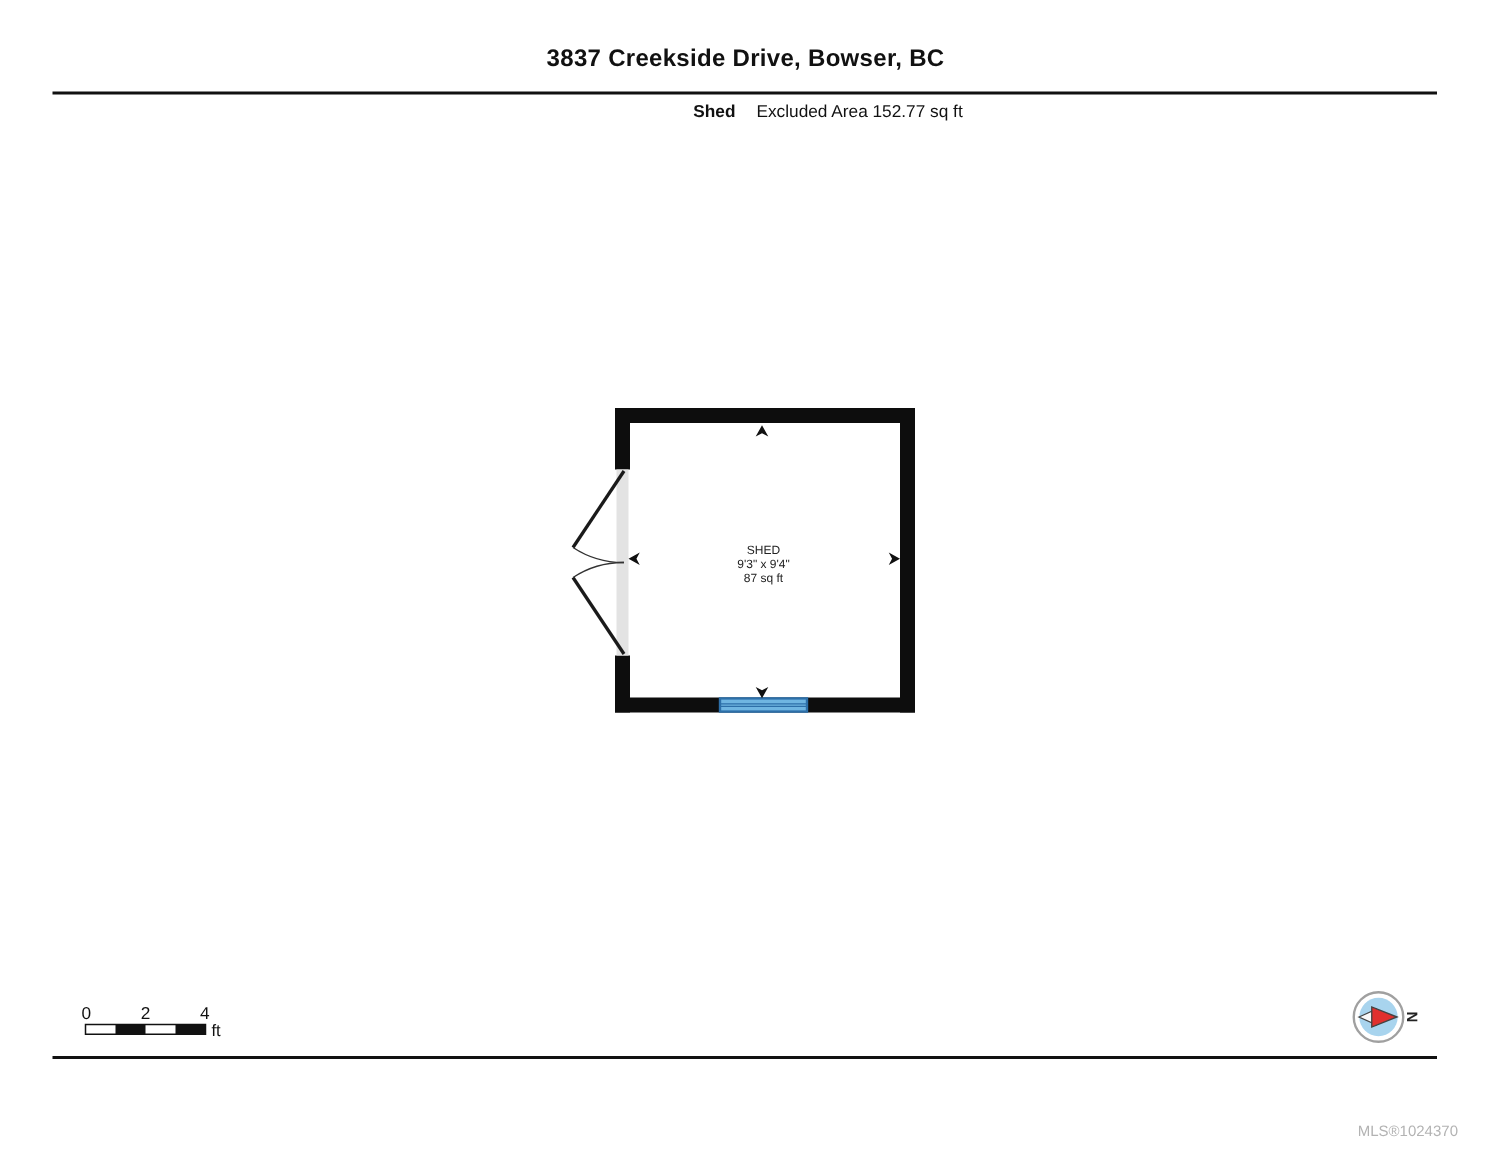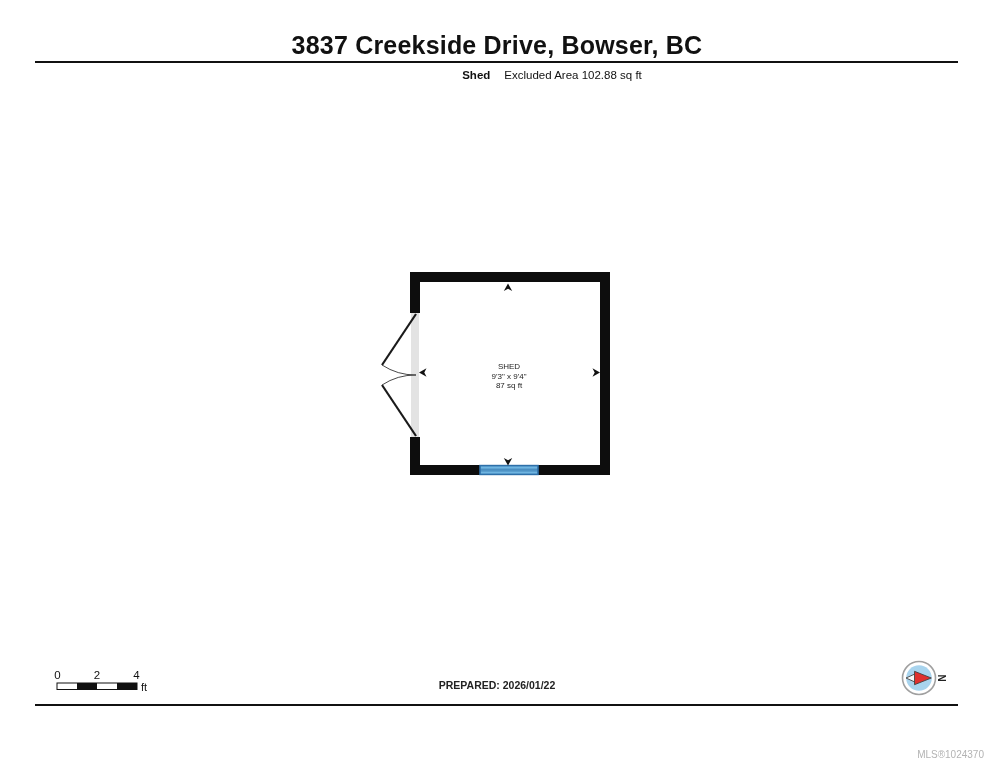--- a/index.html
+++ b/index.html
@@ -8,21 +8,21 @@
     width:994px;height:768px;
     background:#ffffff;
     font-family:"Liberation Sans", sans-serif;
     color:#000;
     overflow:hidden;
     margin:0 auto;
   }
   .title{
     position:absolute;top:31px;left:0;width:100%;
     text-align:center;
-    font-size:25px;font-weight:bold;letter-spacing:.2px;
+    font-size:16px;font-weight:bold;letter-spacing:.2px;
     color:#111;
   }
   .title-rule{
     position:absolute;top:61px;left:35px;width:923px;height:2px;
     background:#111;
   }
   .subtitle{
     position:absolute;top:69px;left:552px;transform:translateX(-50%);
     white-space:nowrap;font-size:11.5px;color:#111;
   }
@@ -36,34 +36,34 @@
   .compass-svg{position:absolute;left:897px;top:656px;}
   .footer-rule{
     position:absolute;top:704px;left:35px;width:923px;height:2px;
     background:#111;
   }
   .disclaimer{
     position:absolute;top:711px;left:37px;
     font-size:10px;color:#000;
   }
   .mls{
-    position:absolute;top:749px;right:10px;
+    position:absolute;top:749px;right:22px;
     font-size:10px;
   }
   svg text{font-family:"Liberation Sans", sans-serif;}
 </style>
 </head>
 <body>
 
 <div class="page">
 
   <div class="title">3837 Creekside Drive, Bowser, BC</div>
   <div class="title-rule"></div>
   <div class="subtitle">
-    <span class="floor">Shed</span><span>Excluded Area 102.88 sq ft</span>
+    <span class="floor">Shed</span><span>Excluded Area 152.77 sq ft</span>
   </div>
 
   <svg class="plan-svg" width="245" height="215" viewBox="0 0 245 215">
 
     <g>
       <rect x="35" y="7" width="200" height="10" fill="#0d0d0d"></rect>
       <rect x="35" y="200" width="200" height="10" fill="#0d0d0d"></rect>
       <rect x="225" y="7" width="10" height="203" fill="#0d0d0d"></rect>
       <rect x="35" y="7" width="10" height="41" fill="#0d0d0d"></rect>
       <rect x="35" y="172" width="10" height="38" fill="#0d0d0d"></rect>
@@ -102,21 +102,20 @@
       <text x="7.5" y="13">0</text>
       <text x="47" y="13">2</text>
       <text x="86.5" y="13">4</text>
     </g>
     <rect x="7" y="17" width="80" height="6.5" fill="#ffffff" stroke="#111" stroke-width="1"></rect>
     <rect x="27" y="17" width="20" height="6.5" fill="#111"></rect>
     <rect x="67" y="17" width="20" height="6.5" fill="#111"></rect>
     <text x="91" y="24.5" font-size="11" fill="#111">ft</text>
   </svg>
 
-  <div class="prepared">PREPARED: 2026/01/22</div>
 
   <svg class="compass-svg" width="56" height="44" viewBox="0 0 56 44">
     <circle cx="22" cy="22" r="16.5" fill="#ffffff" stroke-width="1.6" stroke="#A0A0A0"></circle>
     <circle cx="22" cy="22" r="12.8" fill="#A8D4EE"></circle>
     <polygon points="9,22 20.5,16.8 20.5,27.2" stroke="#444" stroke-width="0.9" fill="#F8F8F8"></polygon>
     <polygon points="34.3,22 17.5,15.3 17.5,28.7" stroke="#444" stroke-width="0.9" fill="#E0302E"></polygon>
     <text x="44.5" y="25.5" font-size="10" font-weight="bold" fill="#222" transform="rotate(90 44.5 22)" text-anchor="middle">N</text>
   </svg>
 
   <div class="footer-rule"></div>

